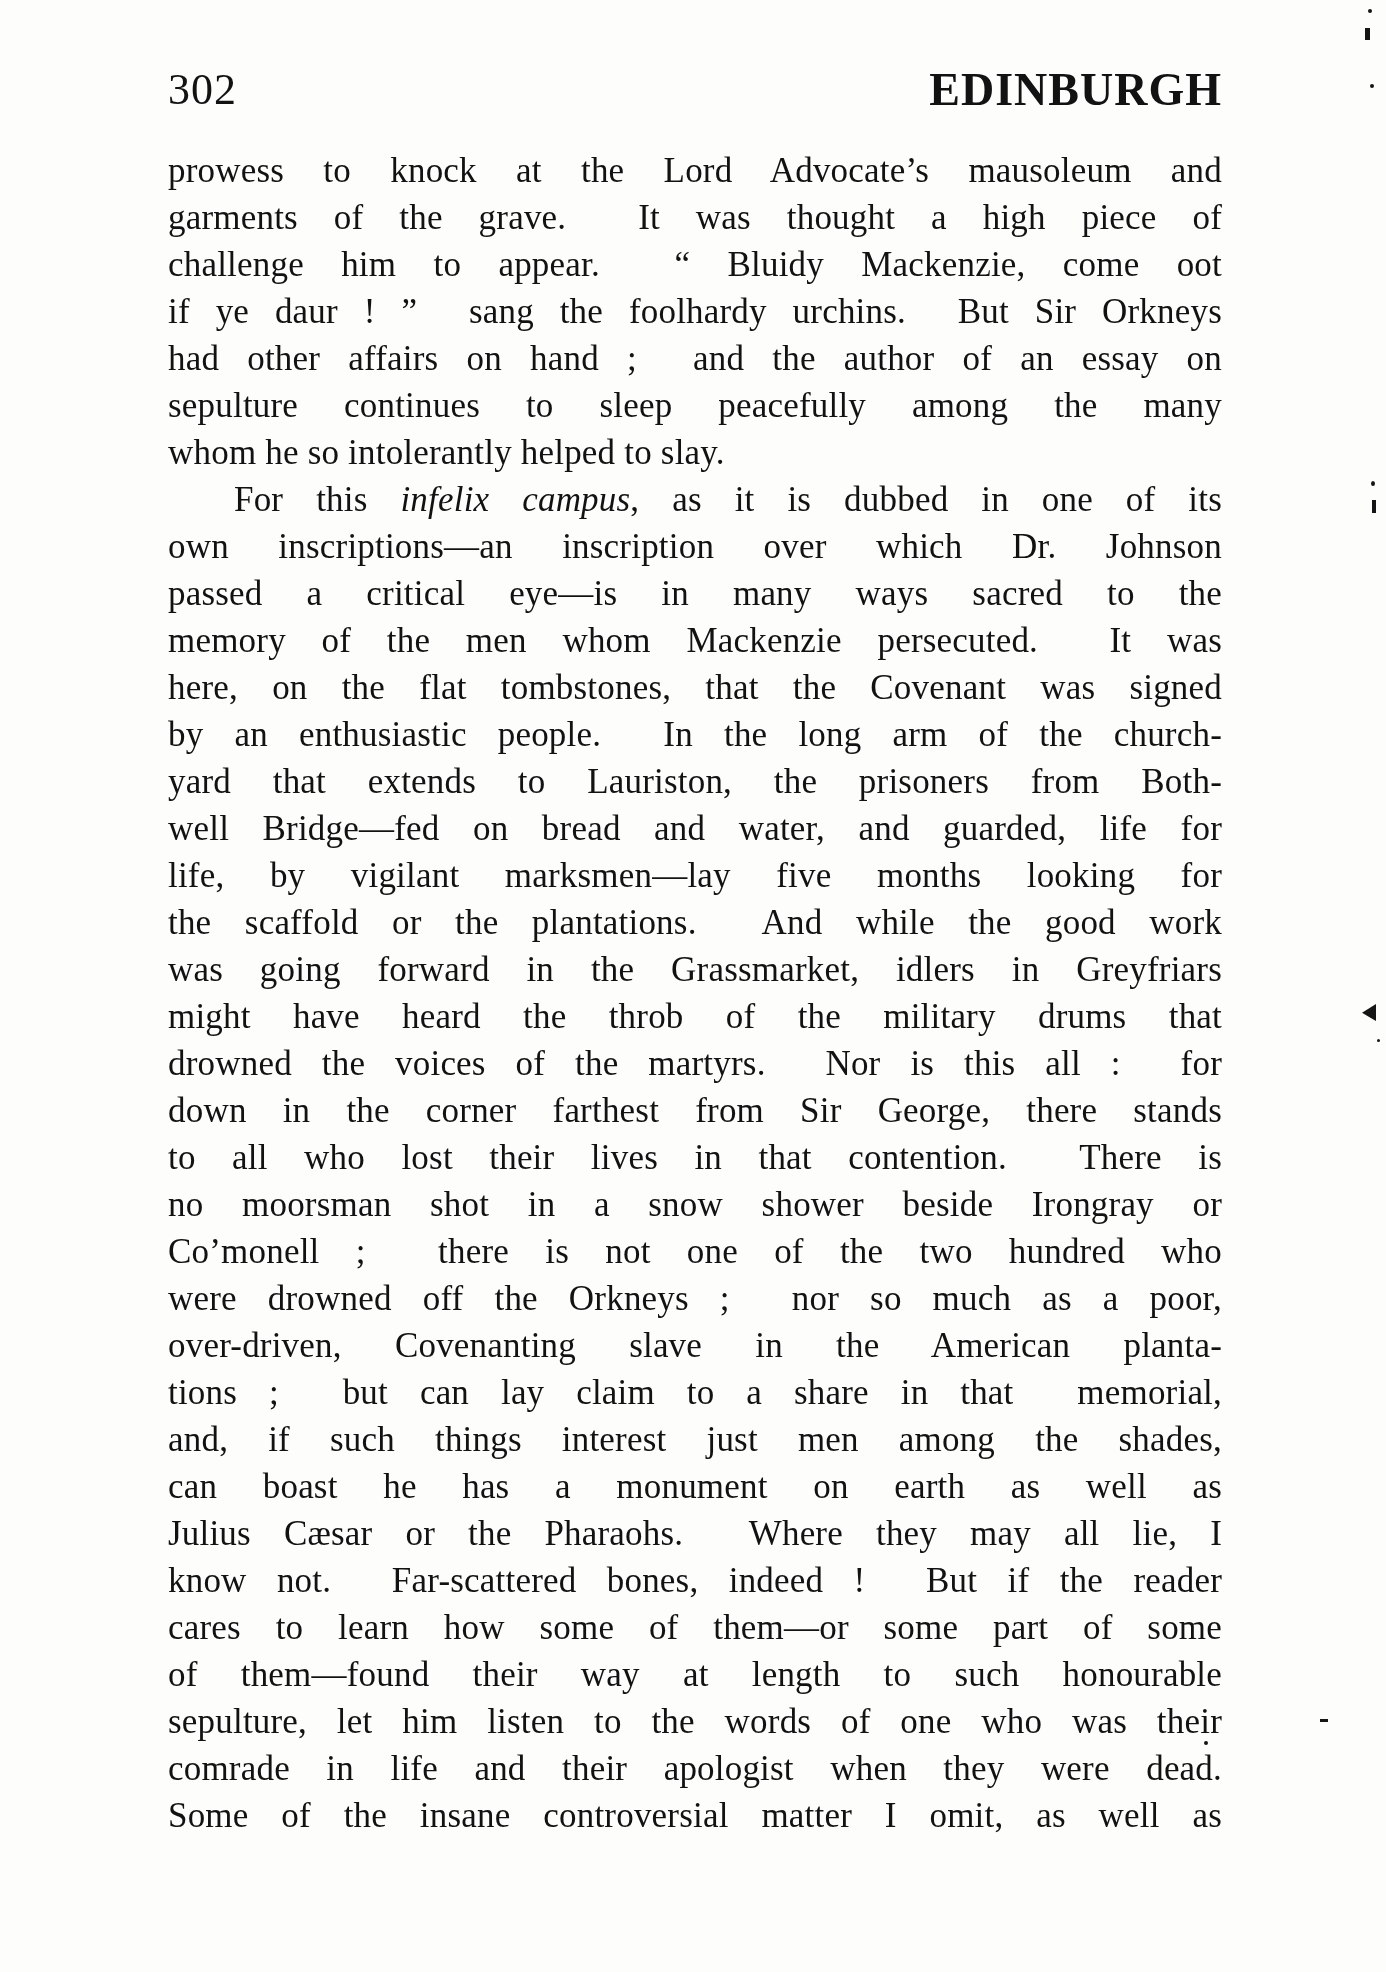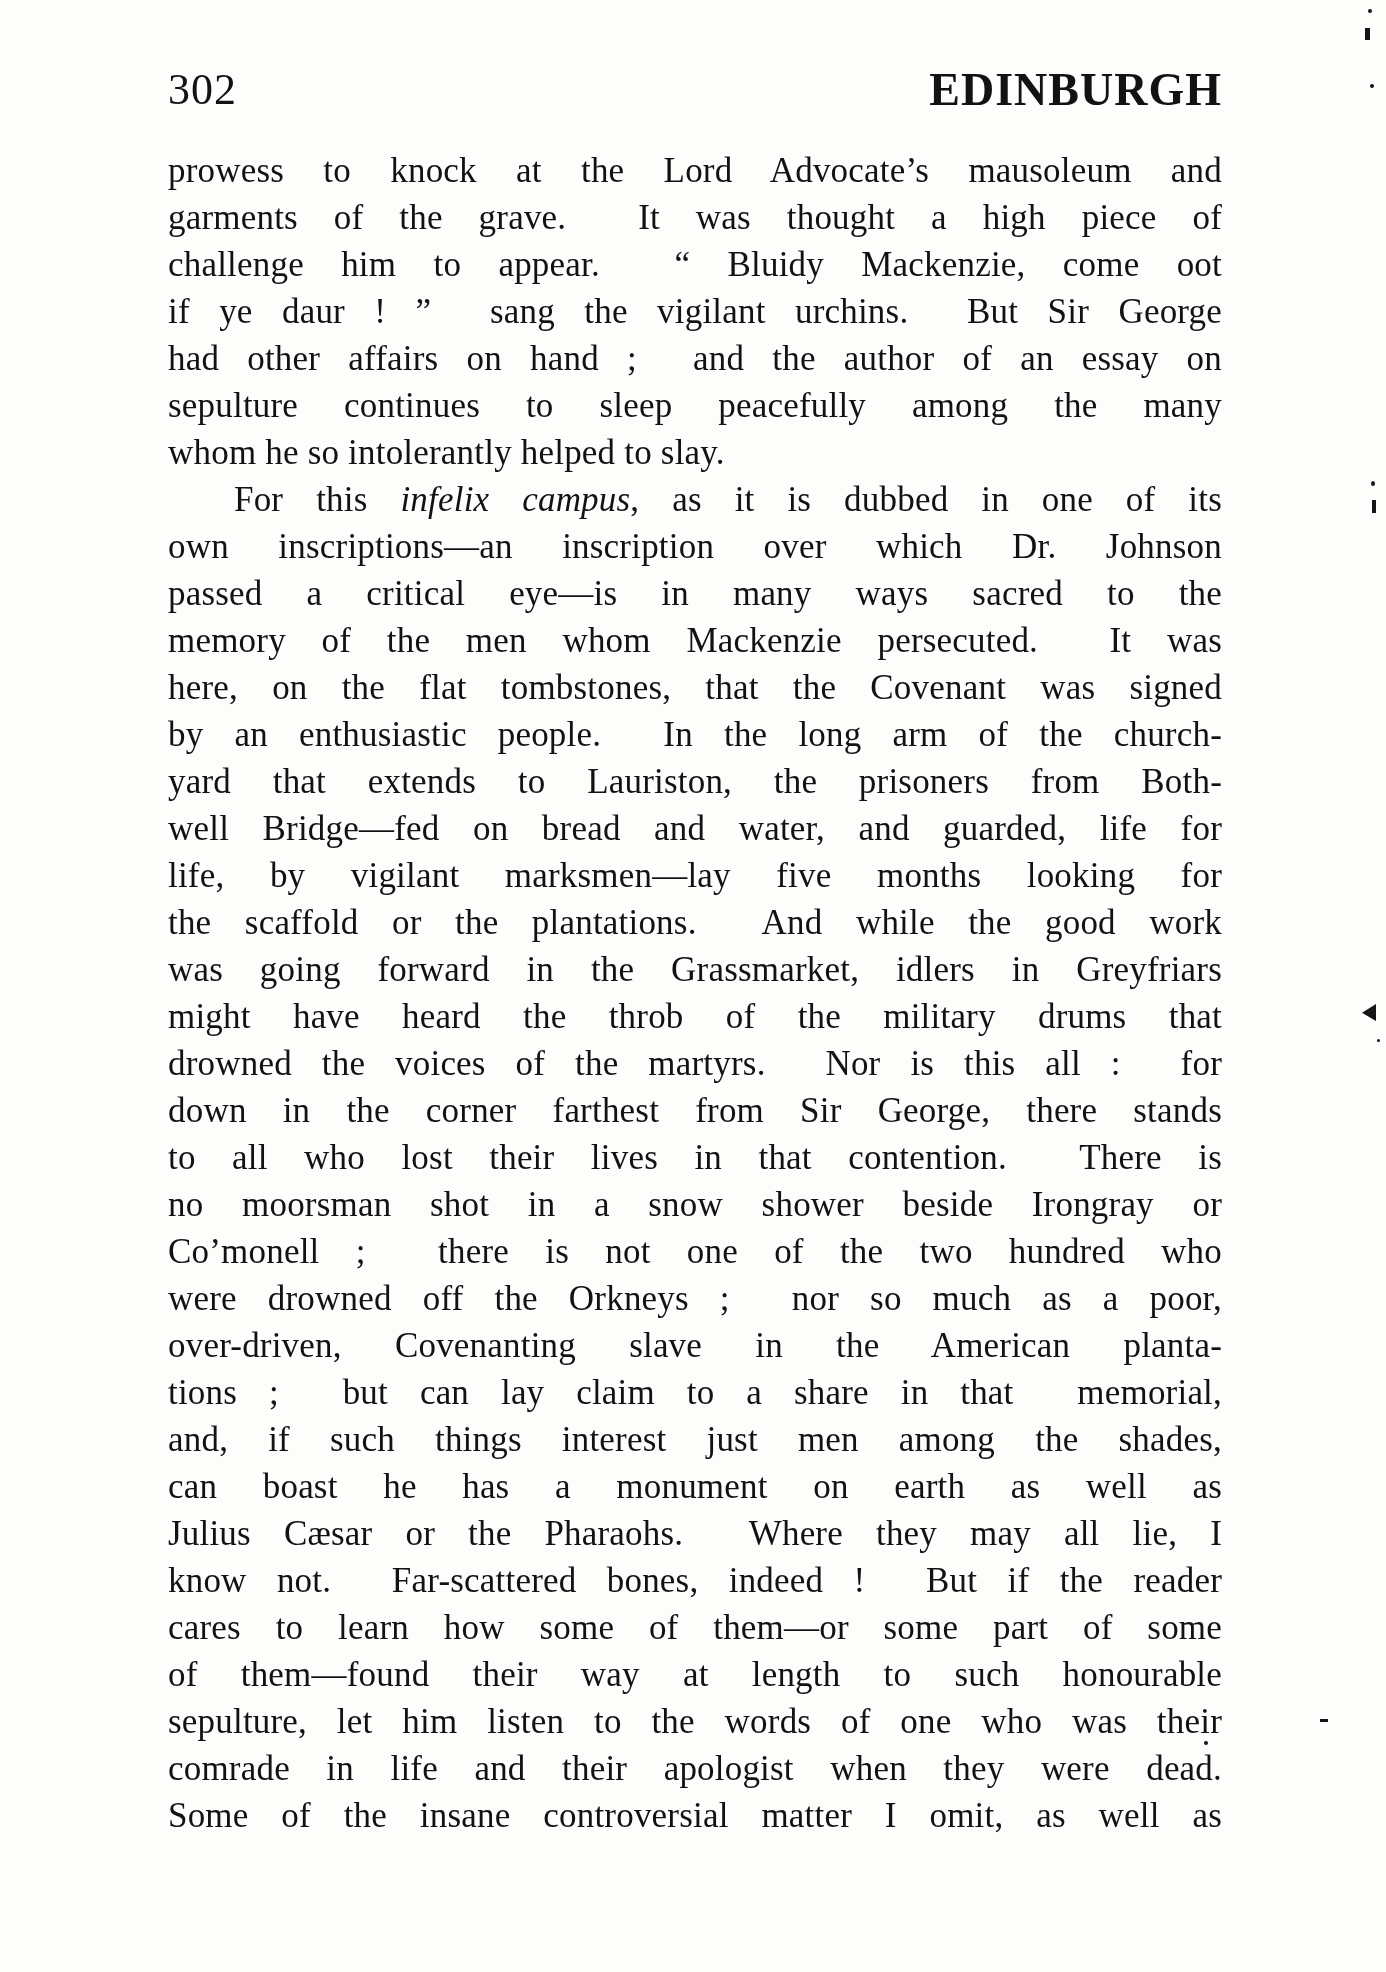--- a/index.html
+++ b/index.html
@@ -40,21 +40,21 @@
 <body>
 
 <div class="page">
   <div class="content">
     <div class="folio">302</div>
     <div class="running-head">EDINBURGH</div>
     <div class="bodytext">
         <div class="line">prowess to knock at the Lord Advocate’s mausoleum and</div>
         <div class="line">garments of the grave.  It was thought a high piece of</div>
         <div class="line">challenge him to appear.  “ Bluidy Mackenzie, come oot</div>
-        <div class="line">if ye daur ! ”  sang the vigilant urchins.  But Sir George</div>
+        <div class="line">if ye daur ! ”  sang the foolhardy urchins.  But Sir Orkneys</div>
         <div class="line">had other affairs on hand ;  and the author of an essay on</div>
         <div class="line">sepulture continues to sleep peacefully among the many</div>
         <div class="line no-just">whom he so intolerantly helped to slay.</div>
         <div class="line indent"><span>For this </span><span class="italic">infelix campus</span><span>, as it is dubbed in one of its</span></div>
         <div class="line">own inscriptions—an inscription over which Dr. Johnson</div>
         <div class="line">passed a critical eye—is in many ways sacred to the</div>
         <div class="line">memory of the men whom Mackenzie persecuted.  It was</div>
         <div class="line">here, on the flat tombstones, that the Covenant was signed</div>
         <div class="line">by an enthusiastic people.  In the long arm of the church-</div>
         <div class="line">yard that extends to Lauriston, the prisoners from Both-</div>

